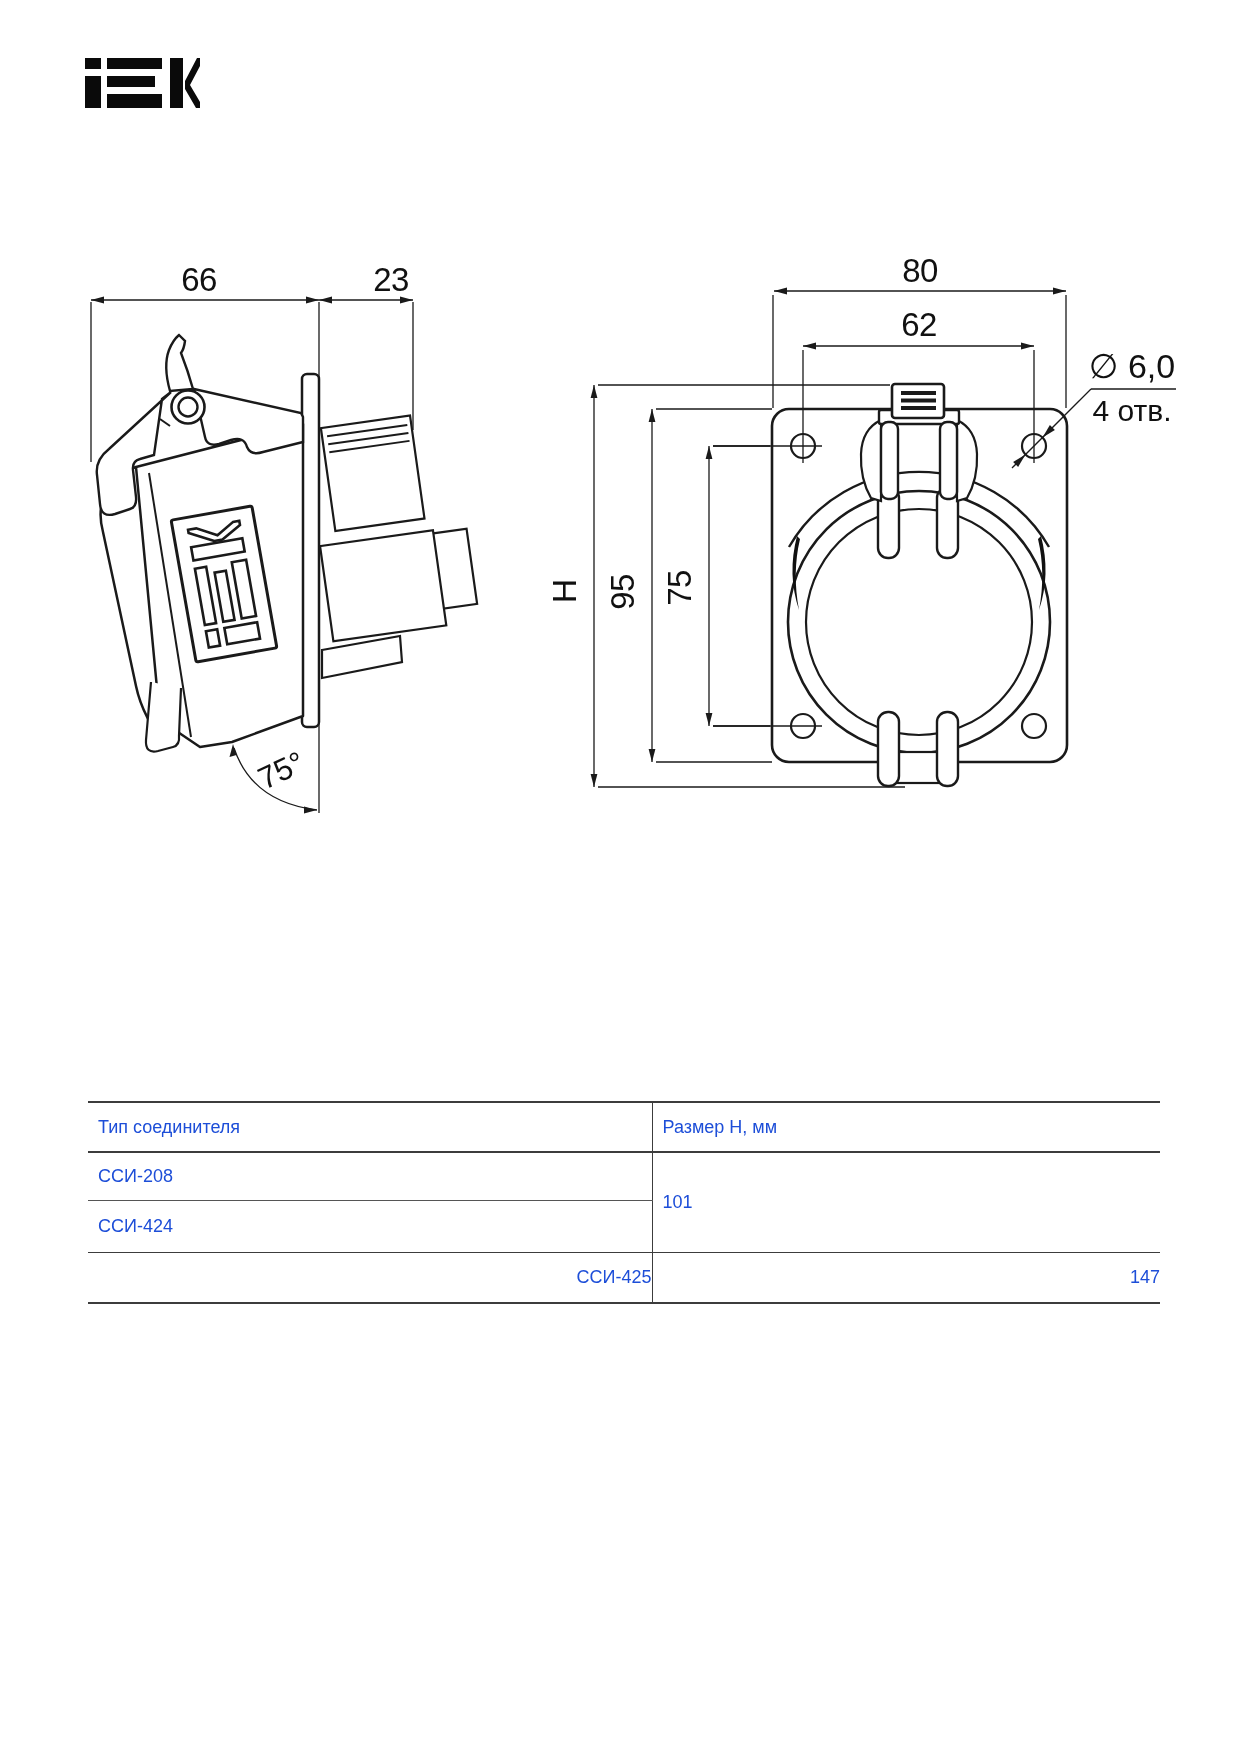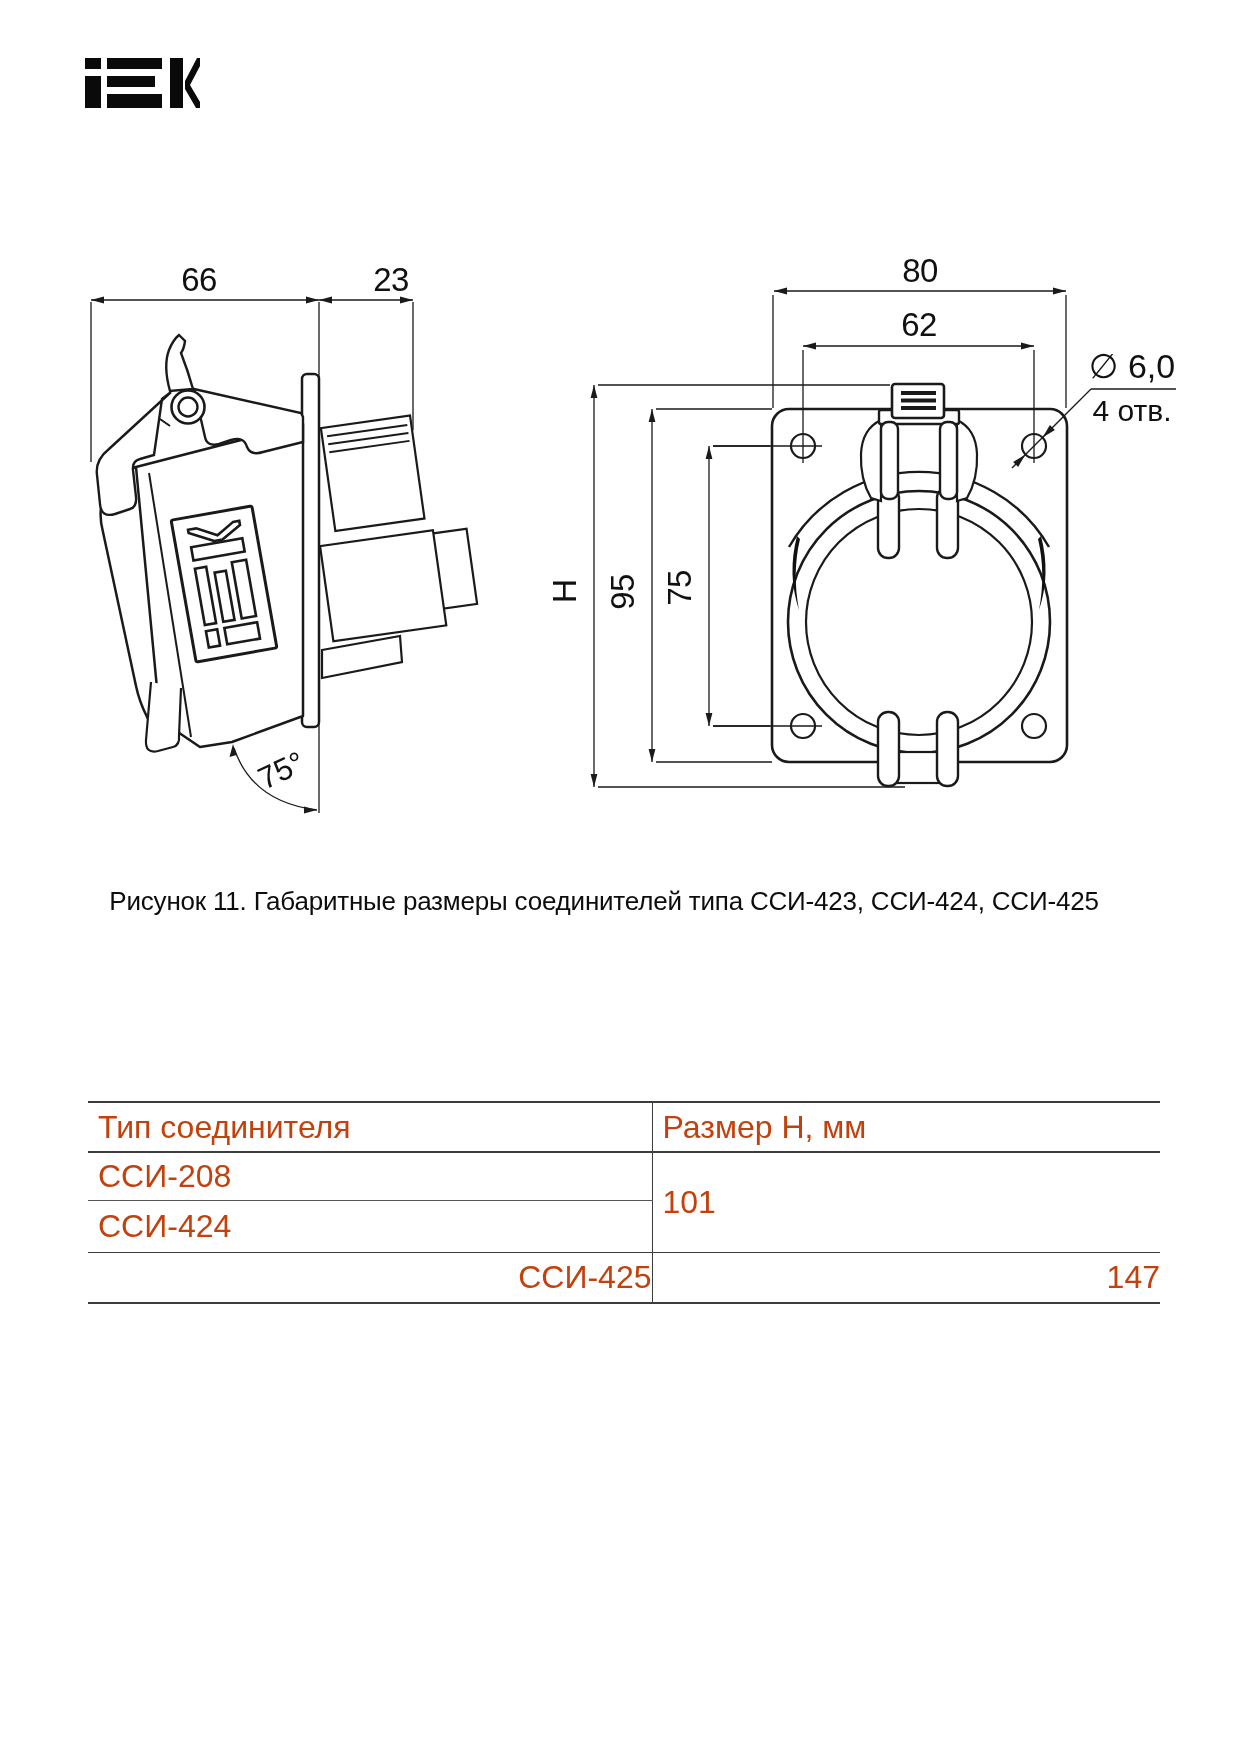--- a/index.html
+++ b/index.html
@@ -7,21 +7,21 @@
         font-family:"Liberation Sans",sans-serif;color:#111;}
   .drawing-svg{position:absolute;left:0;top:0;}
   .drawing-svg text{font-family:"Liberation Sans",sans-serif;fill:#111;}
   .dim-num{font-size:33px;letter-spacing:-0.5px;}
   .dim-note{font-size:34px;}
   .dim-note2{font-size:30px;}
   .caption{position:absolute;left:88px;top:886px;width:1032px;text-align:center;
            font-size:26px;letter-spacing:-0.2px;color:#0d0d0d;}
   table.dims{position:absolute;left:88px;top:1101px;width:1072px;border-collapse:collapse;
              table-layout:fixed;border-top:2.5px solid #3c3c3c;border-bottom:2.5px solid #3c3c3c;
-             font-size:32px;color:#c2410c;}
+             font-size:18px;color:#1d4ed8;}
   table.dims th,table.dims td{font-weight:normal;text-align:left;padding:0 0 0 10px;vertical-align:middle;}
   table.dims col.c1{width:564px;}
   .cell-r{border-right:1.5px solid #3c3c3c;}
   tr.hdr th{height:48px;border-bottom:2px solid #3c3c3c;}
   tr.r1 td{height:47px;}
   tr.r1 td.cell-r{border-bottom:1.2px solid #555;}
   tr.r2 td{height:51px;border-bottom:1.8px solid #3c3c3c;margin-top:43px;}
   td.merged{vertical-align:top;padding-top:11px;border-bottom:1.8px solid #3c3c3c;margin-left:38px;}
   tr.r3 td{height:49px;text-align:right;}
 </style>
@@ -203,21 +203,20 @@
         <g fill="#1a1a1a" stroke="none">
           <polygon points="1042.5,437.5 1054.9,430.1 1049.9,425.1"></polygon>
           <polygon points="1025.5,454.5 1018.1,466.9 1013.1,461.9"></polygon>
         </g>
       </g>
       <text class="dim-note" x="1132" y="378" text-anchor="middle" stroke="none">∅ 6,0</text>
       <text class="dim-note2" x="1132" y="421" text-anchor="middle" stroke="none">4 отв.</text>
     </g>
   </svg>
 
-  <div class="caption">Рисунок 11. Габаритные размеры соединителей типа ССИ-423, ССИ-424, ССИ-425</div>
 
   <table class="dims">
     <colgroup>
         <col class="c1">
         <col>
       </colgroup>
     <tbody>
         <tr class="hdr">
       <th class="cell-r">Тип соединителя</th>
       <th>Размер H, мм</th>

